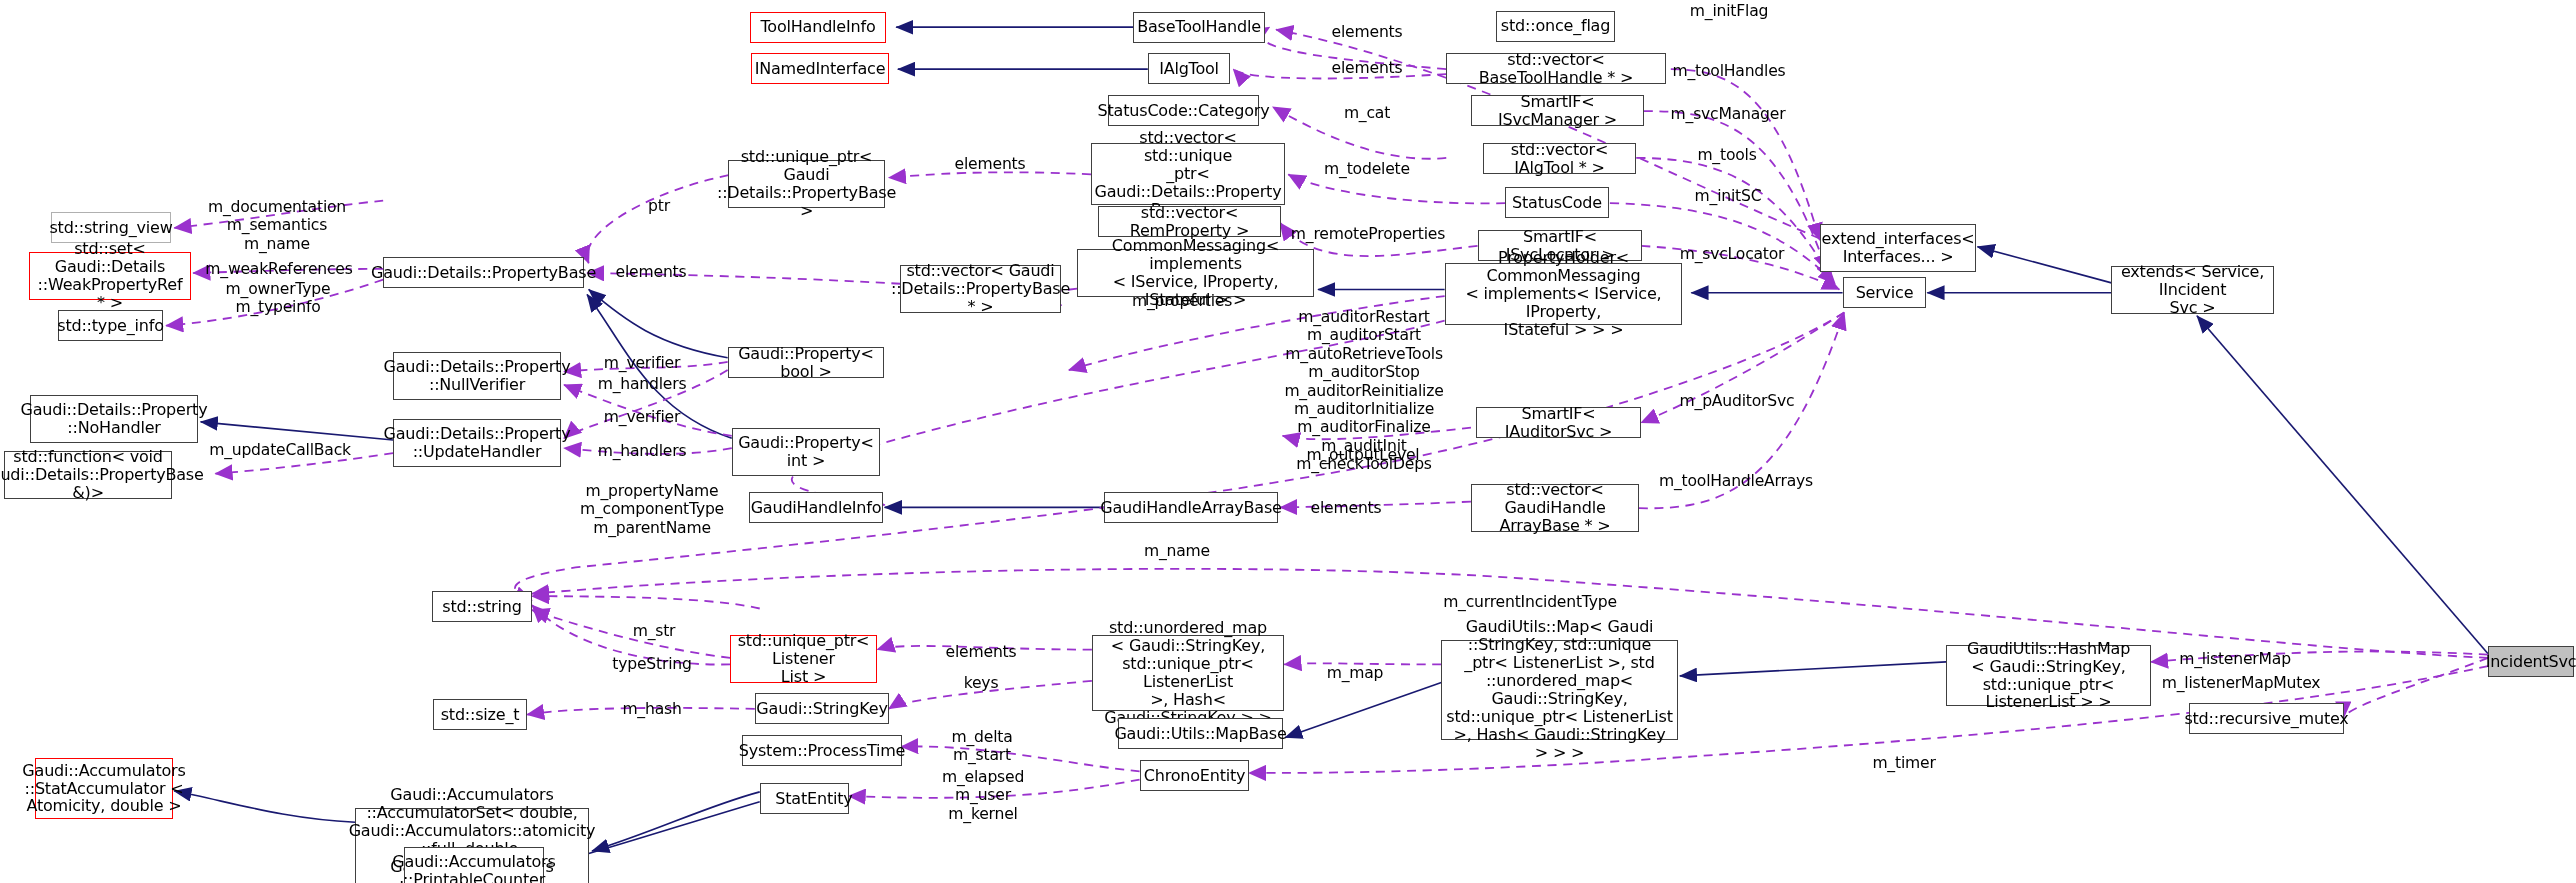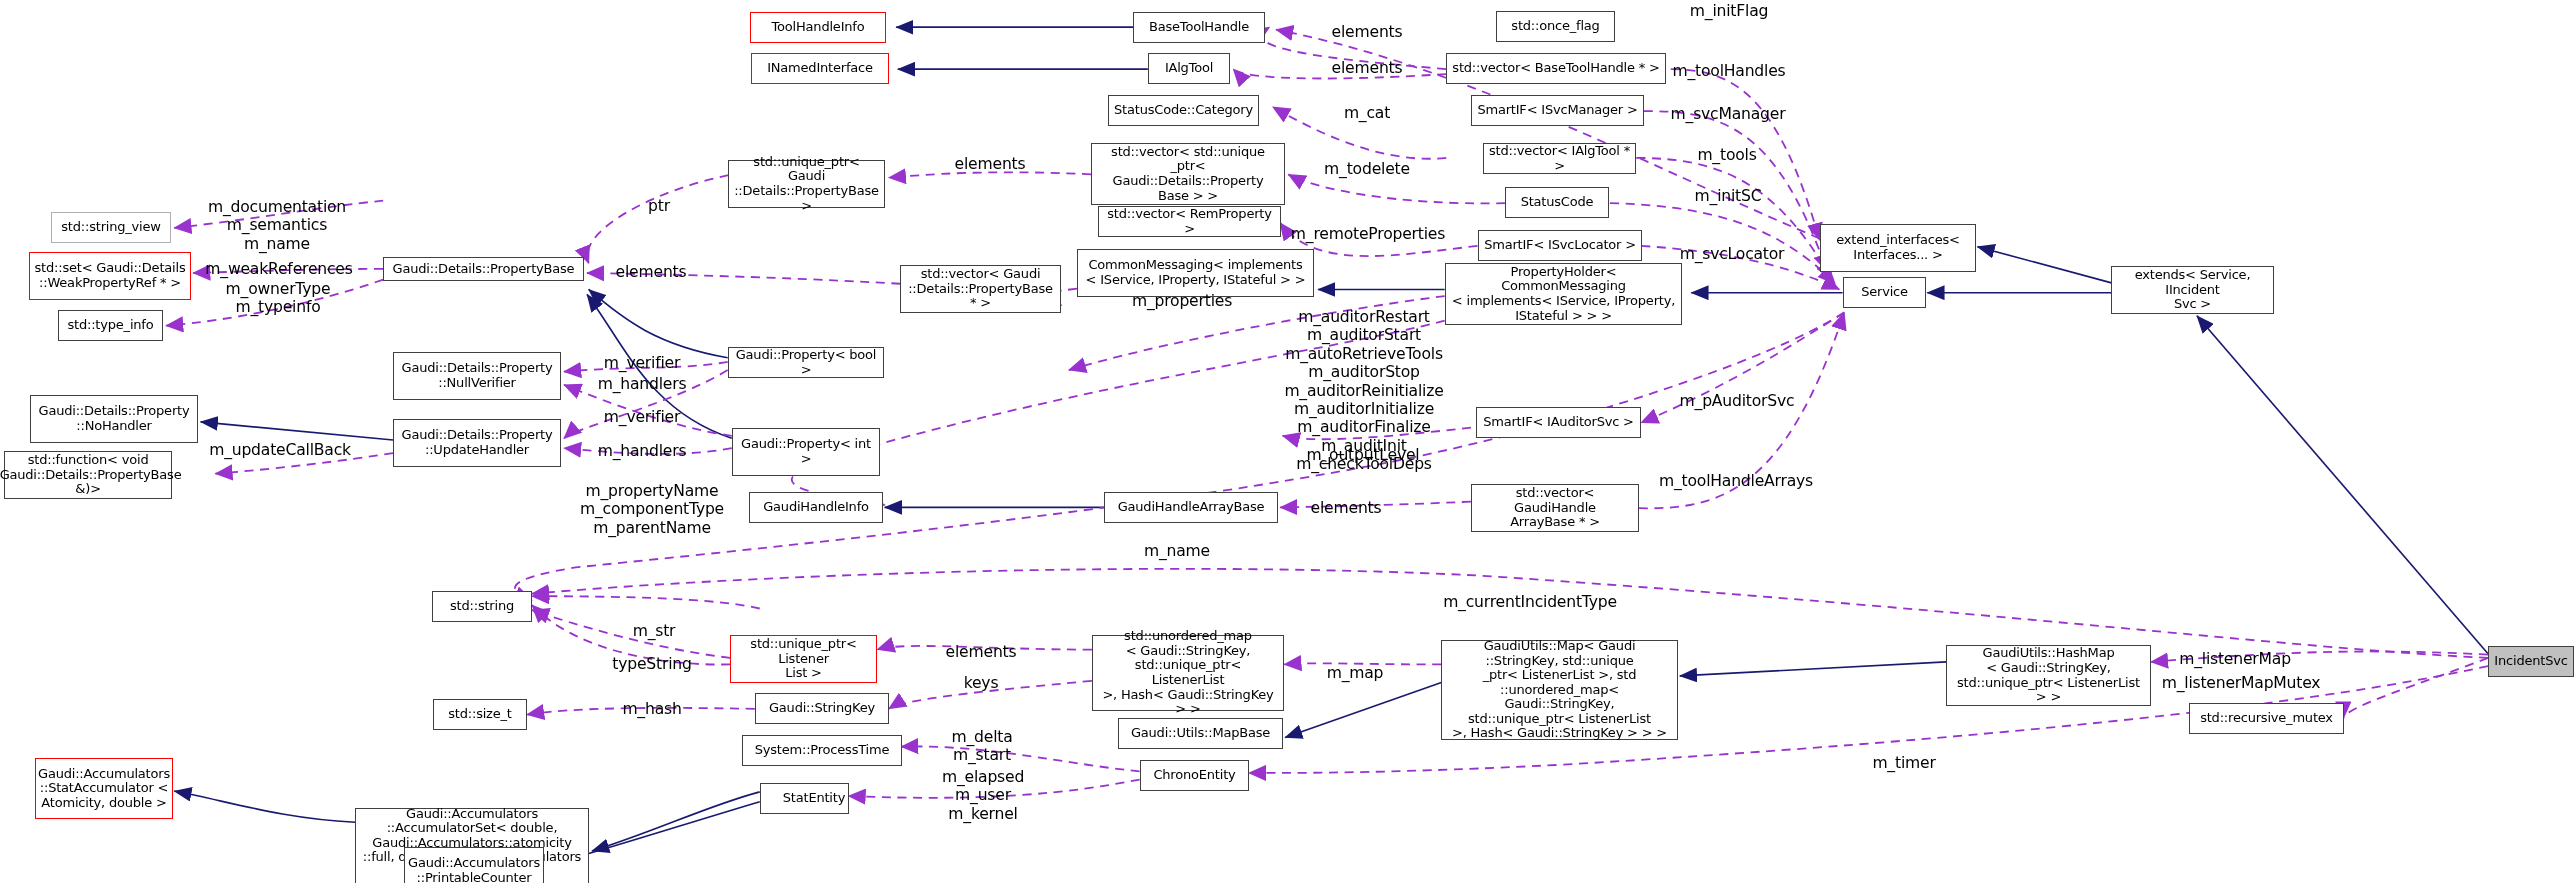--- a/index.html
+++ b/index.html
@@ -10,21 +10,21 @@
     font-family:"DejaVu Sans", sans-serif;
     overflow:hidden;
   }
   #edges{position:absolute;left:0;top:0;width:2576px;height:884px;pointer-events:none;}
   .node{
     position:absolute;
     box-sizing:border-box;
     border:1.3px solid #404040;
     background:#ffffff;
     color:#000000;
-    font-size:13px;
+    font-size:16px;
     line-height:1.12;
     text-align:center;
     display:flex;
     align-items:center;
     justify-content:center;
     white-space:pre-line;
     padding:1.6px 4.1px;
     letter-spacing:-0.2px;
   }
   .node.red{border-color:#ff0000;}
@@ -136,21 +136,21 @@
     <div class="node" style="left: 728px; top: 160px; width: 157px; height: 48px;">std::unique_ptr&lt; Gaudi
 ::Details::PropertyBase &gt;</div>
     <div class="node grey" style="left: 51px; top: 212px; width: 120px; height: 31px;">std::string_view</div>
     <div class="node" style="left: 1505px; top: 187px; width: 104px; height: 31px;">StatusCode</div>
     <div class="node" style="left: 1098px; top: 206px; width: 183px; height: 31px;">std::vector&lt; RemProperty &gt;</div>
     <div class="node" style="left: 1478px; top: 230px; width: 164px; height: 31px;">SmartIF&lt; ISvcLocator &gt;</div>
     <div class="node" style="left: 1820px; top: 224px; width: 156px; height: 48px;">extend_interfaces&lt;
 Interfaces... &gt;</div>
     <div class="node red" style="left: 29px; top: 252px; width: 162px; height: 48px;">std::set&lt; Gaudi::Details
 ::WeakPropertyRef * &gt;</div>
-    <div class="node" style="left: 383px; top: 257px; width: 201px; height: 24px;">Gaudi::Details::PropertyBase</div>
+    <div class="node" style="left: 383px; top: 257px; width: 201px; height: 31px;">Gaudi::Details::PropertyBase</div>
     <div class="node" style="left: 1077px; top: 249px; width: 237px; height: 48px;">CommonMessaging&lt; implements
 &lt; IService, IProperty, IStateful &gt; &gt;</div>
     <div class="node" style="left: 1445px; top: 263px; width: 237px; height: 62px;">PropertyHolder&lt; CommonMessaging
 &lt; implements&lt; IService, IProperty,
 IStateful &gt; &gt; &gt;</div>
     <div class="node" style="left: 1843px; top: 277px; width: 83px; height: 31px;">Service</div>
     <div class="node" style="left: 2111px; top: 266px; width: 163px; height: 48px;">extends&lt; Service, IIncident
 Svc &gt;</div>
     <div class="node" style="left: 900px; top: 265px; width: 161px; height: 48px;">std::vector&lt; Gaudi
 ::Details::PropertyBase * &gt;</div>

